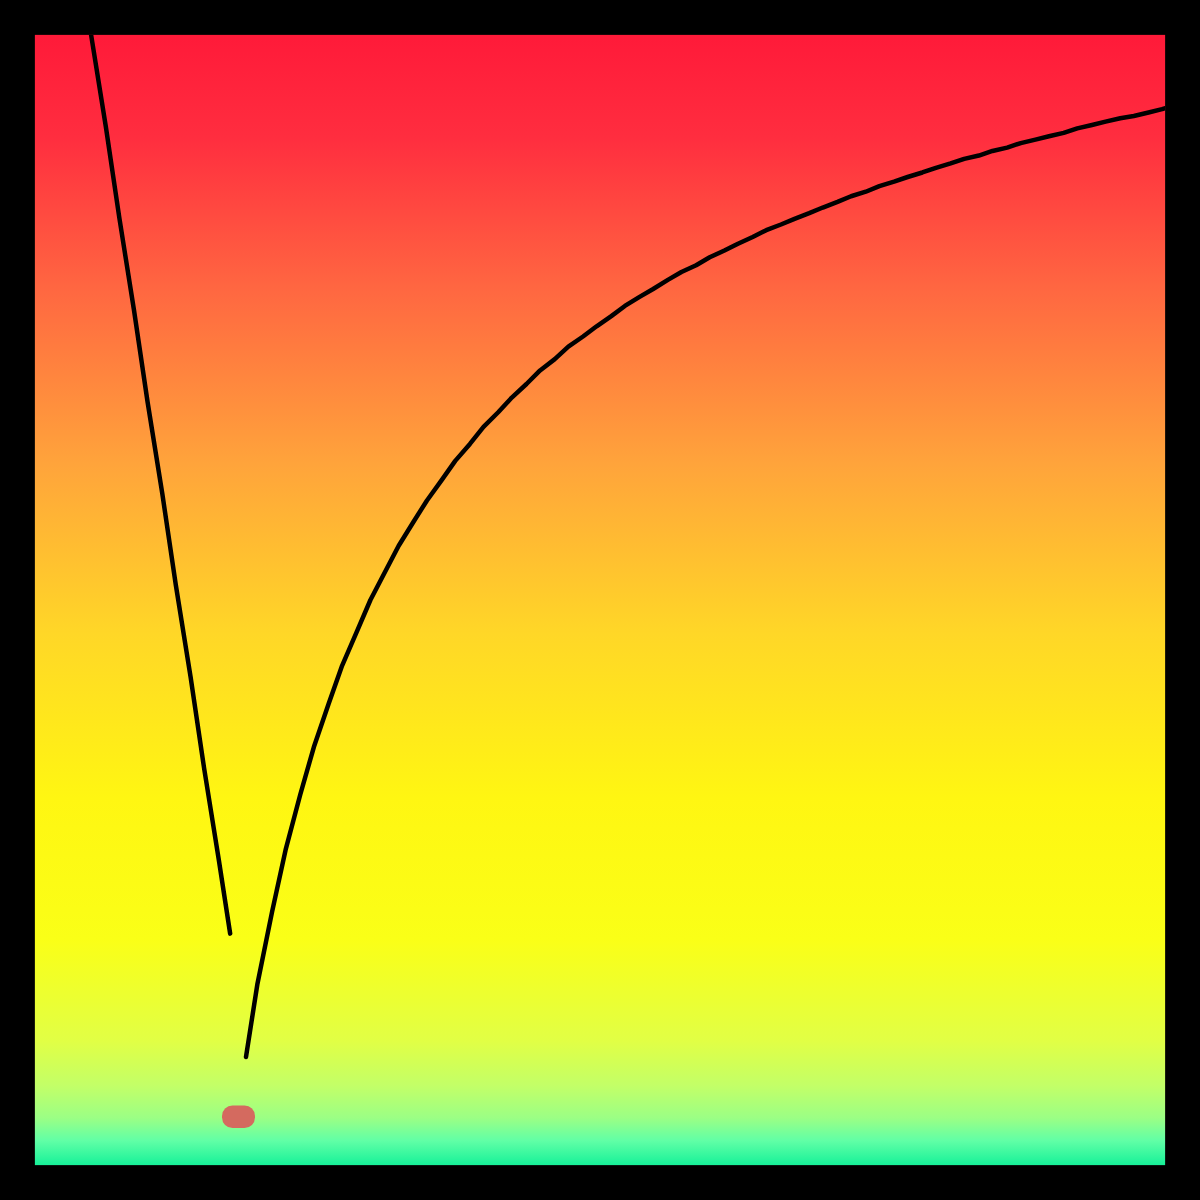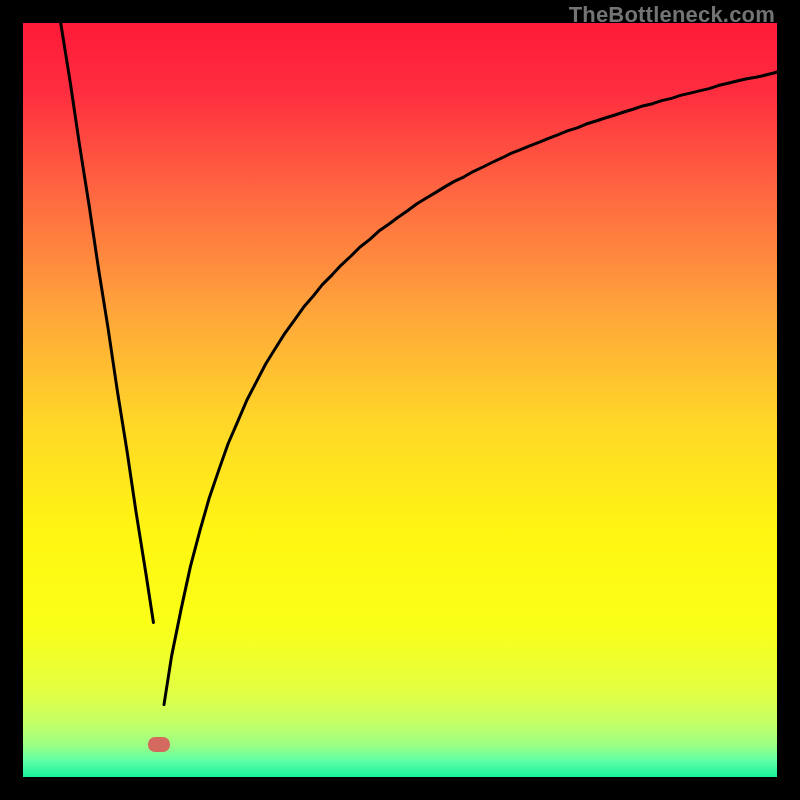--- a/index.html
+++ b/index.html
@@ -45,21 +45,20 @@
     left: 0;
     top: 0;
     width: 100%;
     height: 100%;
   }
 </style>
 </head>
 <body>
 
 <div class="frame">
-  <div class="watermark">TheBottleneck.com</div>
 
   <div class="plot">
     <svg class="curves" viewBox="0 0 754 754" preserveAspectRatio="none">
       <defs>
         <linearGradient id="bg-grad" x1="0" y1="0" x2="0" y2="1">
             <stop offset="0.00%" stop-color="#ff1a39"></stop>
             <stop offset="9.00%" stop-color="#ff2d3f"></stop>
             <stop offset="22.50%" stop-color="#ff6741"></stop>
             <stop offset="38.00%" stop-color="#ffa43b"></stop>
             <stop offset="53.00%" stop-color="#ffd727"></stop>

